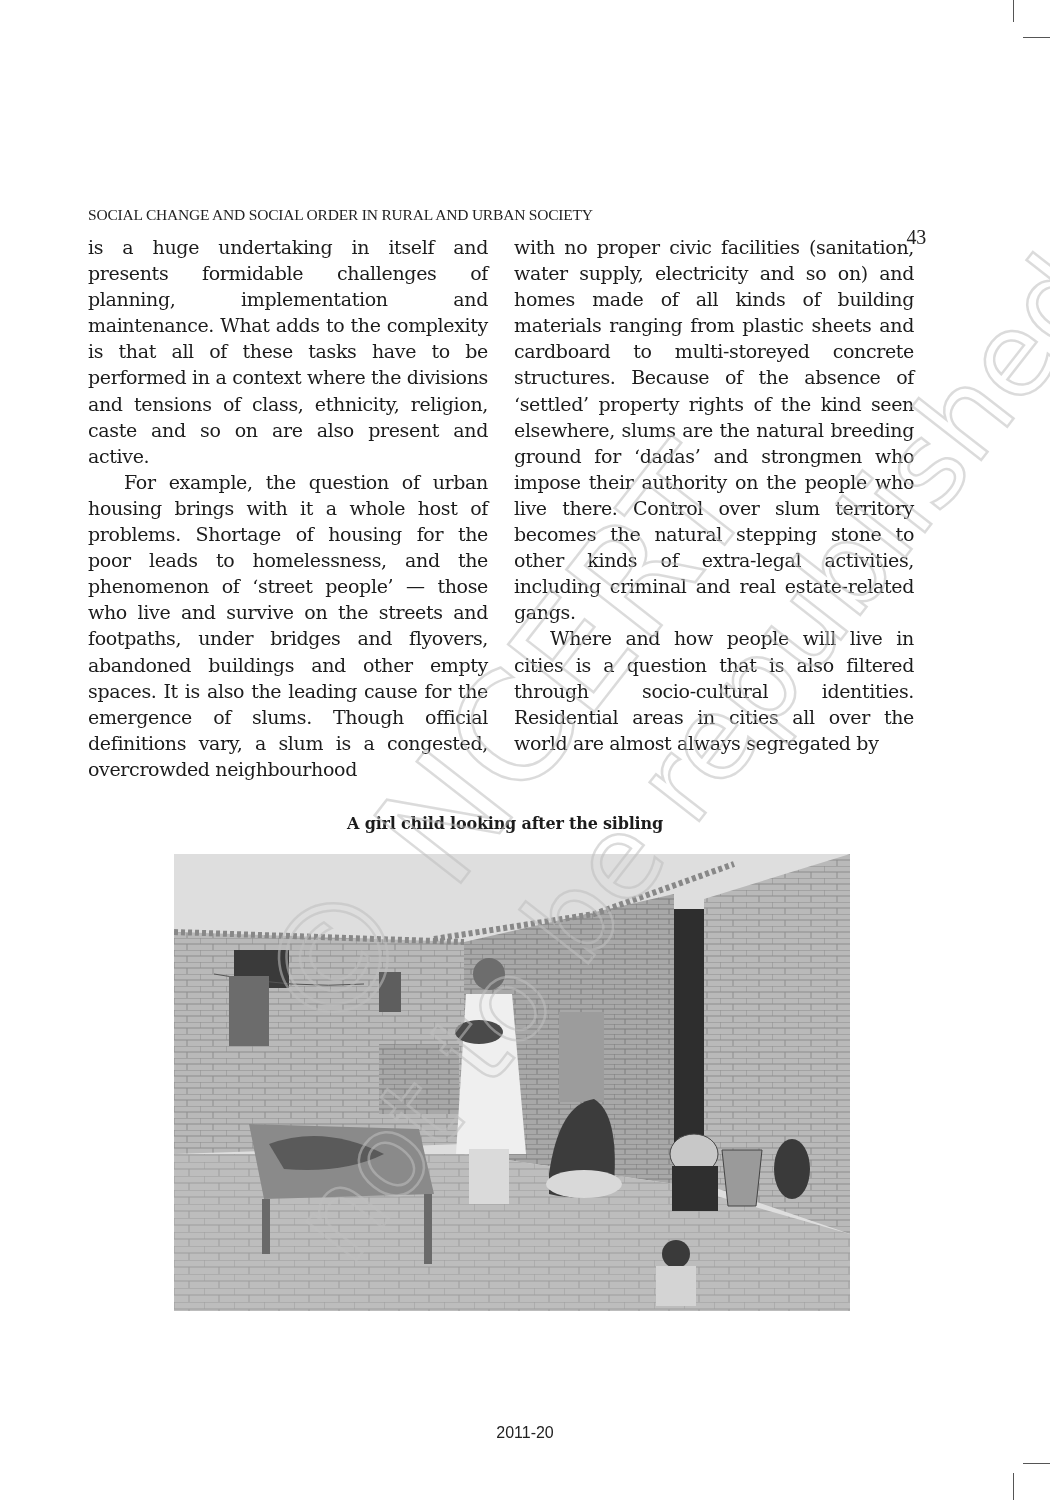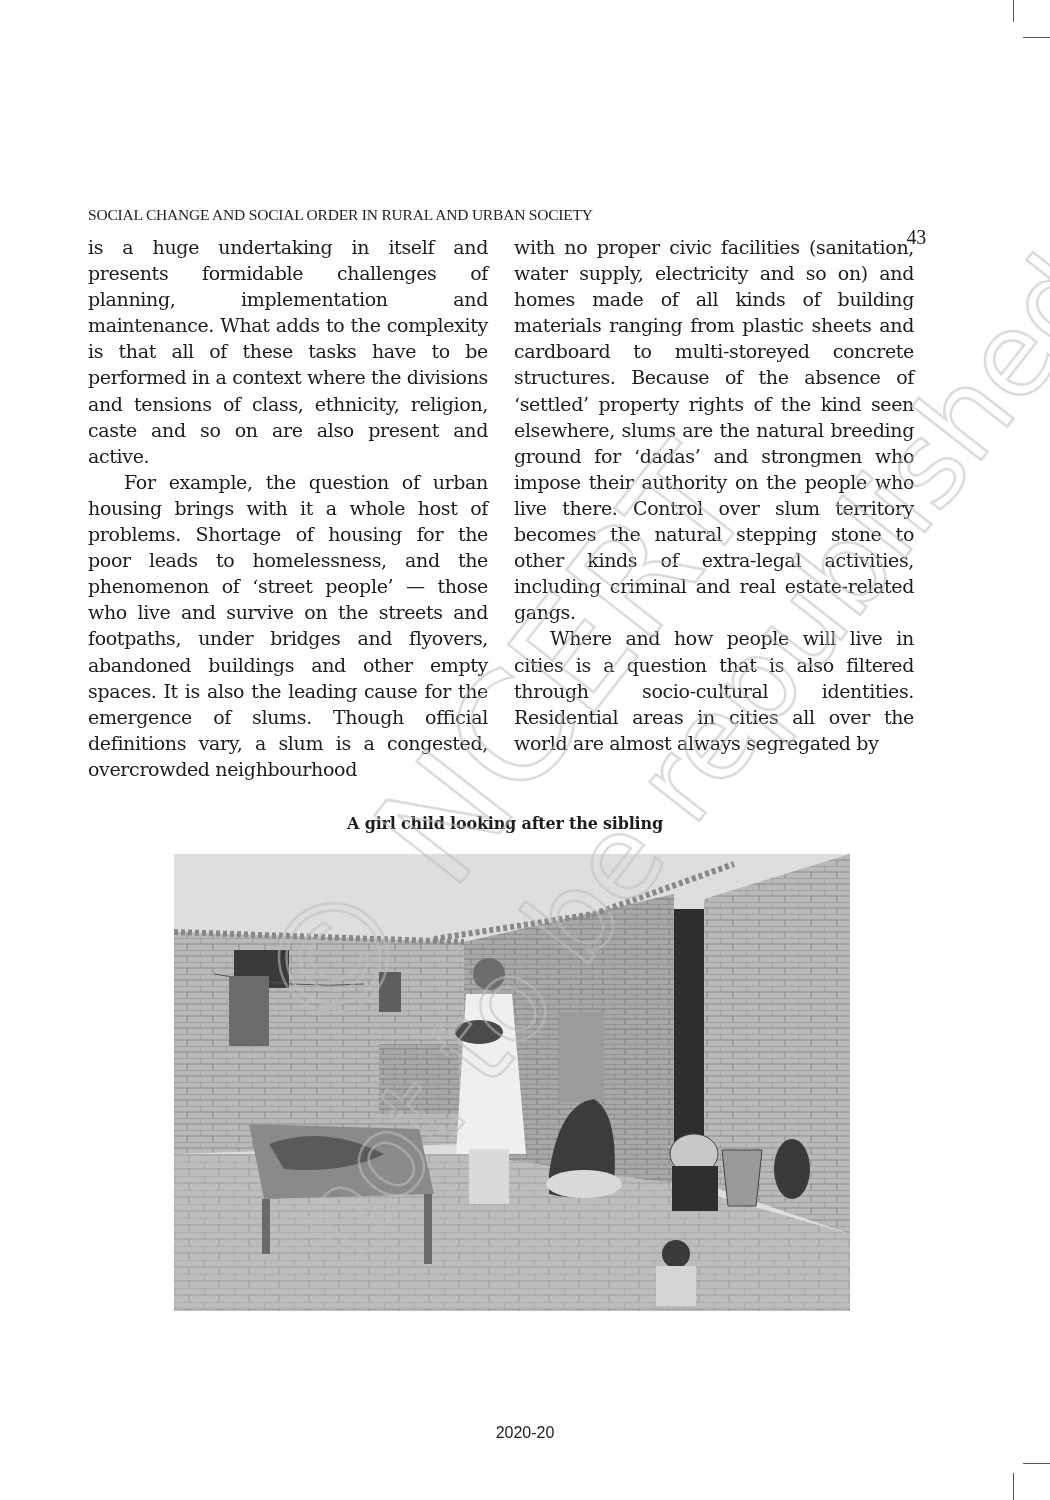--- a/index.html
+++ b/index.html
@@ -117,13 +117,13 @@
   </svg>
 </div>
 
 <svg class="watermark" viewBox="0 0 1050 1500">
   <g transform="translate(330 1050) rotate(-52)" fill="none" stroke="#c8c8c8" stroke-width="3" opacity="0.55">
     <text x="0" y="0" font-family="DejaVu Sans, sans-serif" font-size="150" fill="none" stroke="#bfbfbf" stroke-width="2.5">© NCERT</text>
     <text x="-160" y="150" font-family="DejaVu Sans, sans-serif" font-size="115" fill="none" stroke="#bfbfbf" stroke-width="2.5">not to be republished</text>
   </g>
 </svg>
 
-<div class="footer">2020-20</div>
+<div class="footer">2011-20</div>
 
 </body></html>

